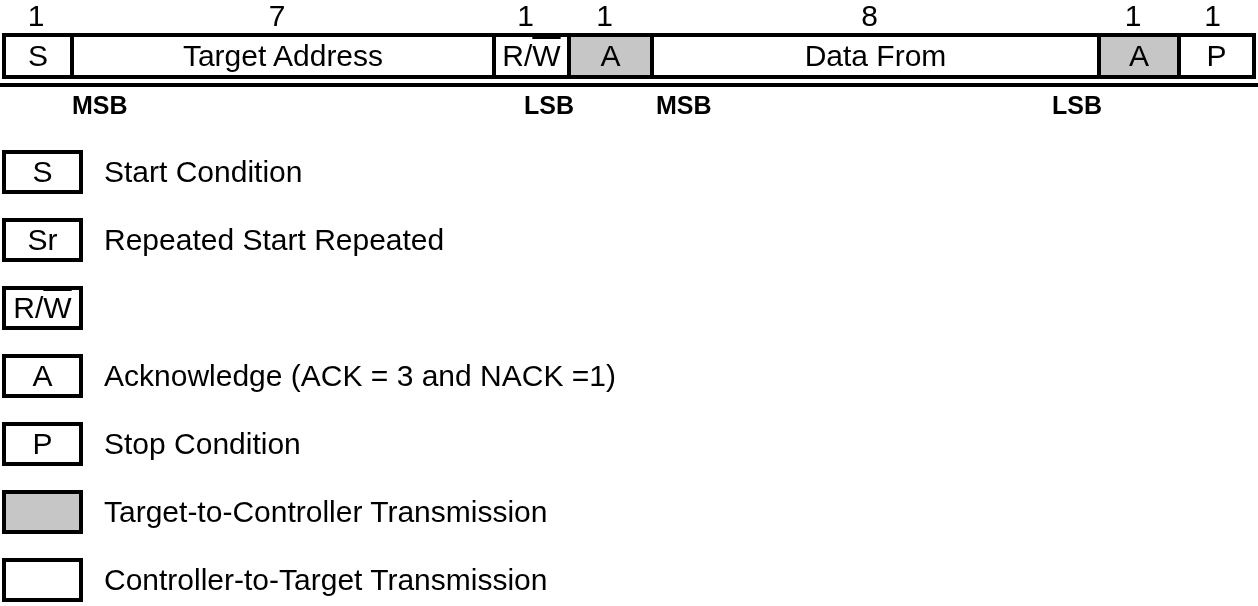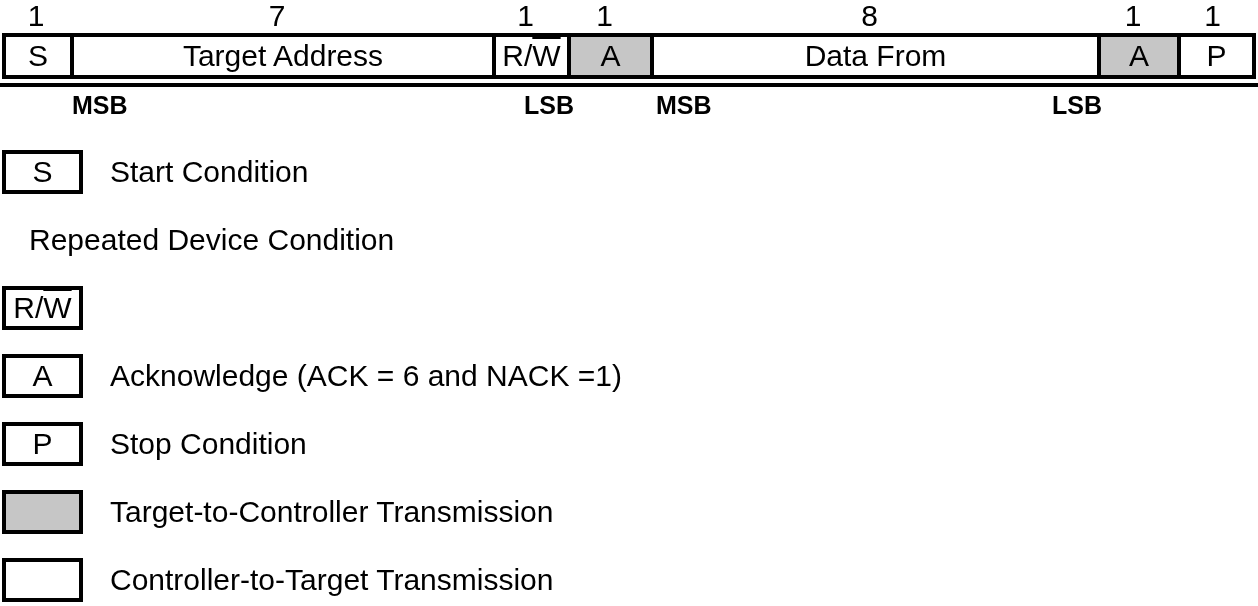--- a/index.html
+++ b/index.html
@@ -113,21 +113,21 @@
     background:var(--bg);
     display:flex;
     align-items:center;
     justify-content:center;
     font-size:30px;
     line-height:1;
     flex:none;
   }
   .lbox.gray{background:var(--gray);}
   .ltext{
-    margin-left:27px;
+    margin-left:21px;
     font-size:30px;
     line-height:1;
     white-space:nowrap;
   }
 </style>
 </head>
 <body>
 
 <div class="page">
 
@@ -177,34 +177,37 @@
   <div class="legend">
 
     <div class="legend-row">
       <div class="lbox">
         <span>S</span>
       </div>
       <div class="ltext">Start Condition</div>
     </div>
 
     <div class="legend-row">
-      <div class="ltext">Repeated Device Condition</div>
+      <div class="lbox">
+        <span>Sr</span>
+      </div>
+      <div class="ltext">Repeated Start Repeated</div>
     </div>
 
     <div class="legend-row">
       <div class="lbox">
         <span><span>R/</span><span class="ovl">W</span></span>
       </div>
     </div>
 
     <div class="legend-row">
       <div class="lbox">
         <span>A</span>
       </div>
-      <div class="ltext">Acknowledge (ACK = 6 and NACK =1)</div>
+      <div class="ltext">Acknowledge (ACK = 3 and NACK =1)</div>
     </div>
 
     <div class="legend-row">
       <div class="lbox">
         <span>P</span>
       </div>
       <div class="ltext">Stop Condition</div>
     </div>
 
     <div class="legend-row">

